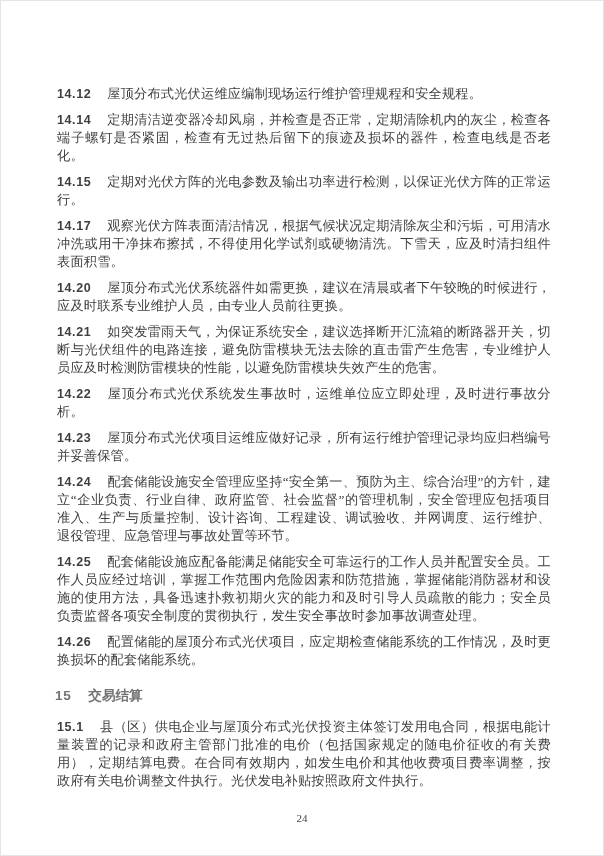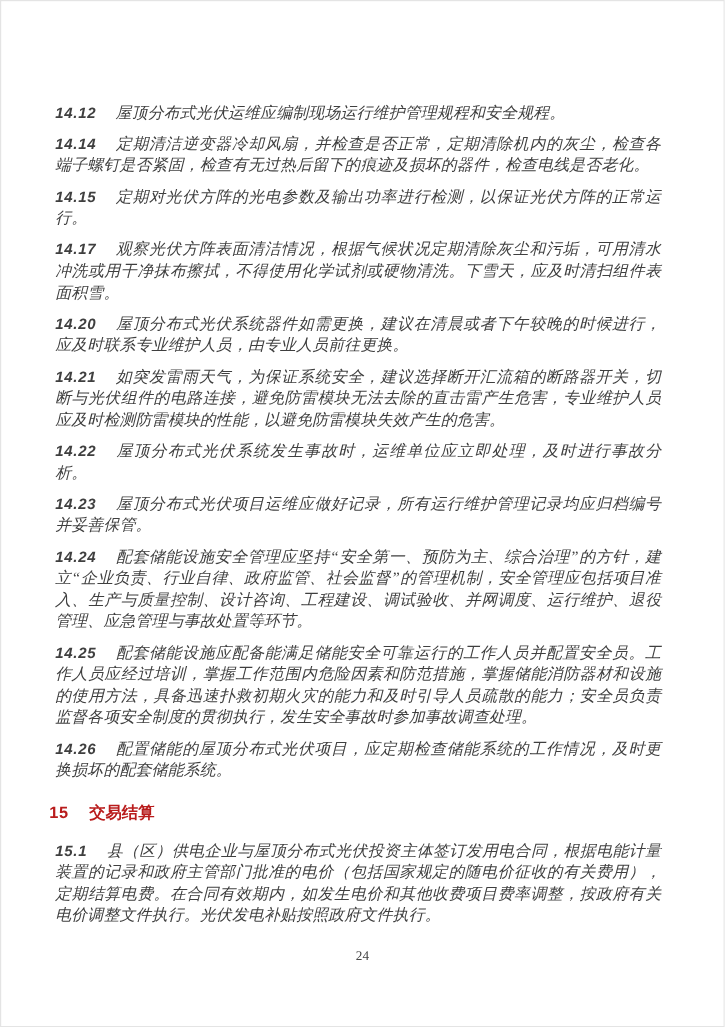--- a/index.html
+++ b/index.html
@@ -19,52 +19,51 @@
     font-family: "Liberation Serif", "DejaVu Serif", serif;
   }
   .content {
     position: absolute;
     top: 84px;
     left: 40px;
     right: 52px;
     text-align: justify;
   }
   p.clause {
-    margin: 0 0 8px 5px;
+    margin: 0 0 8px 16px;
     font-size: 13.2px;
     line-height: 18px;
     letter-spacing: 0.2px;
-    font-style: italic;
   }
   .num {
     font-family: "Liberation Sans", "DejaVu Sans", sans-serif;
     font-weight: 700;
     font-size: 12.5px;
     letter-spacing: 0.6px;
     margin-right: 16px;
     white-space: nowrap;
   }
   h2.section-heading {
-    margin: 18px 0 13px 0;
+    margin: 18px 0 13px 14px;
     font-size: 13.6px;
     line-height: 18px;
     font-weight: 700;
-    color: #b91c1c;
+    color: #737373;
     font-family: "Liberation Sans", "DejaVu Sans", sans-serif;
   }
   h2.section-heading .sec-num {
     font-family: "Liberation Sans", "DejaVu Sans", sans-serif;
     letter-spacing: 0.6px;
     margin-right: 17px;
   }
   .footer {
     position: absolute;
     left: 0;
     right: 0;
-    bottom: 52px;
+    bottom: 31px;
     text-align: center;
     font-size: 11px;
     line-height: 12px;
     color: #454545;
     font-family: "Liberation Serif", "DejaVu Serif", serif;
   }
 </style>
 </head>
 <body>
 

